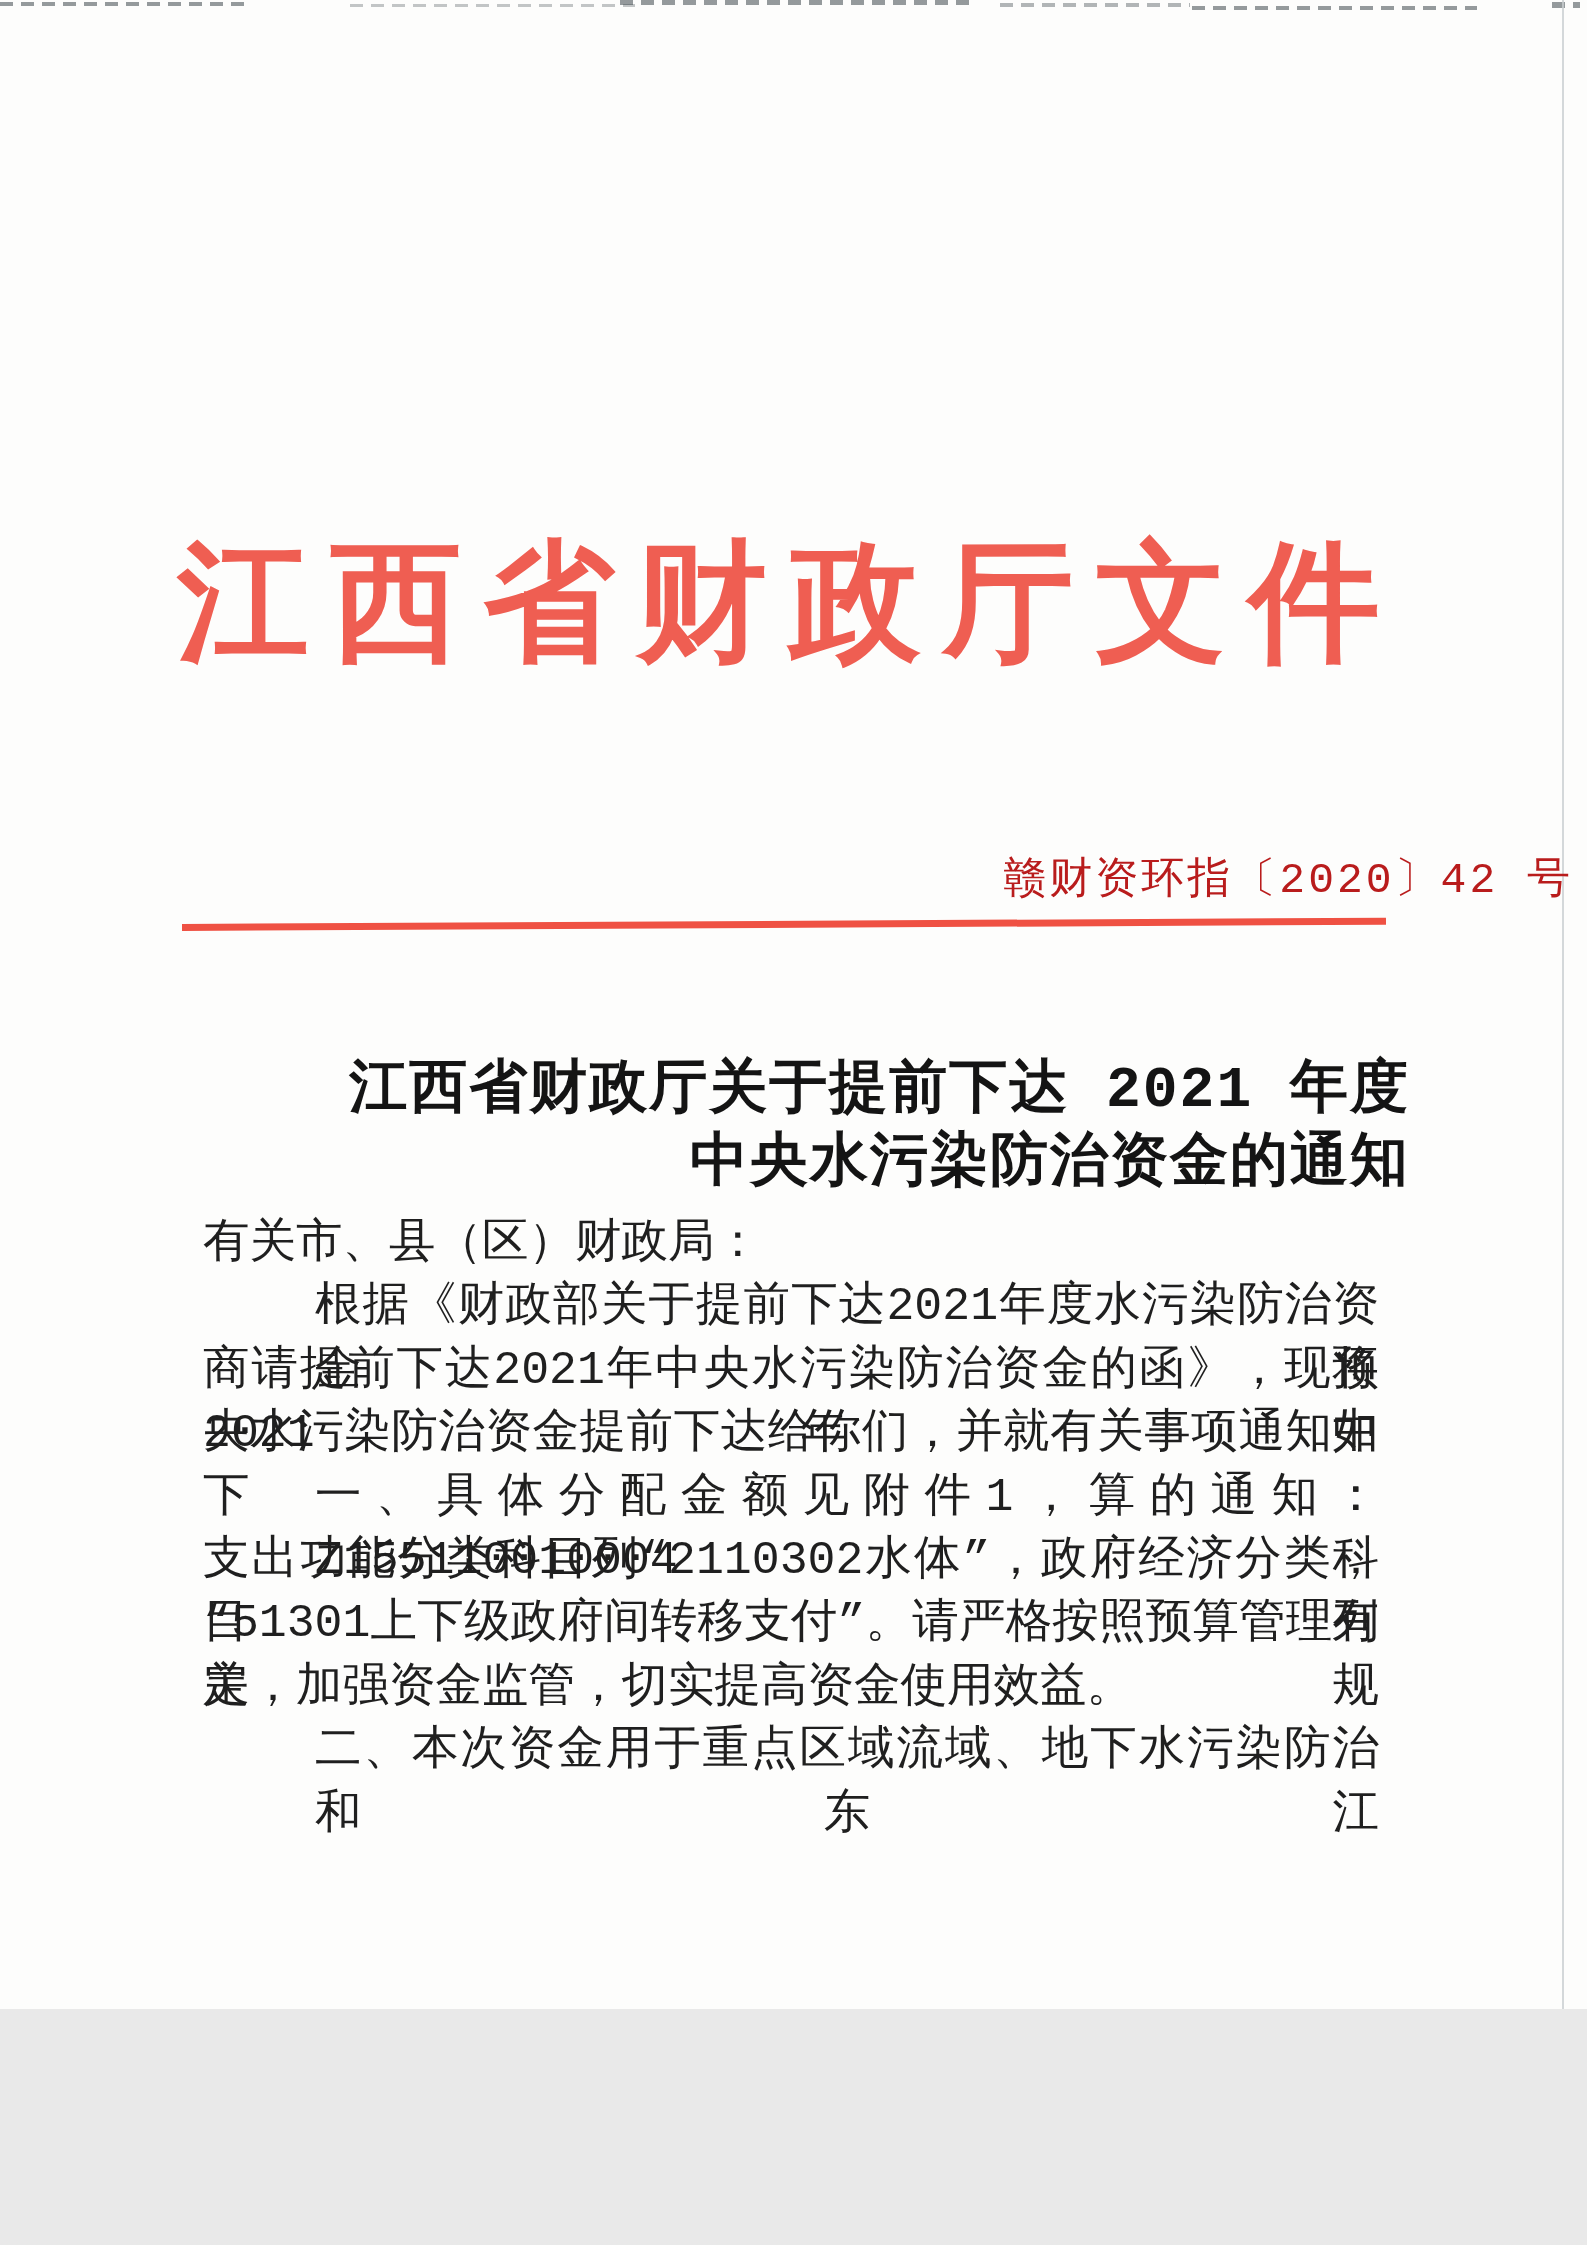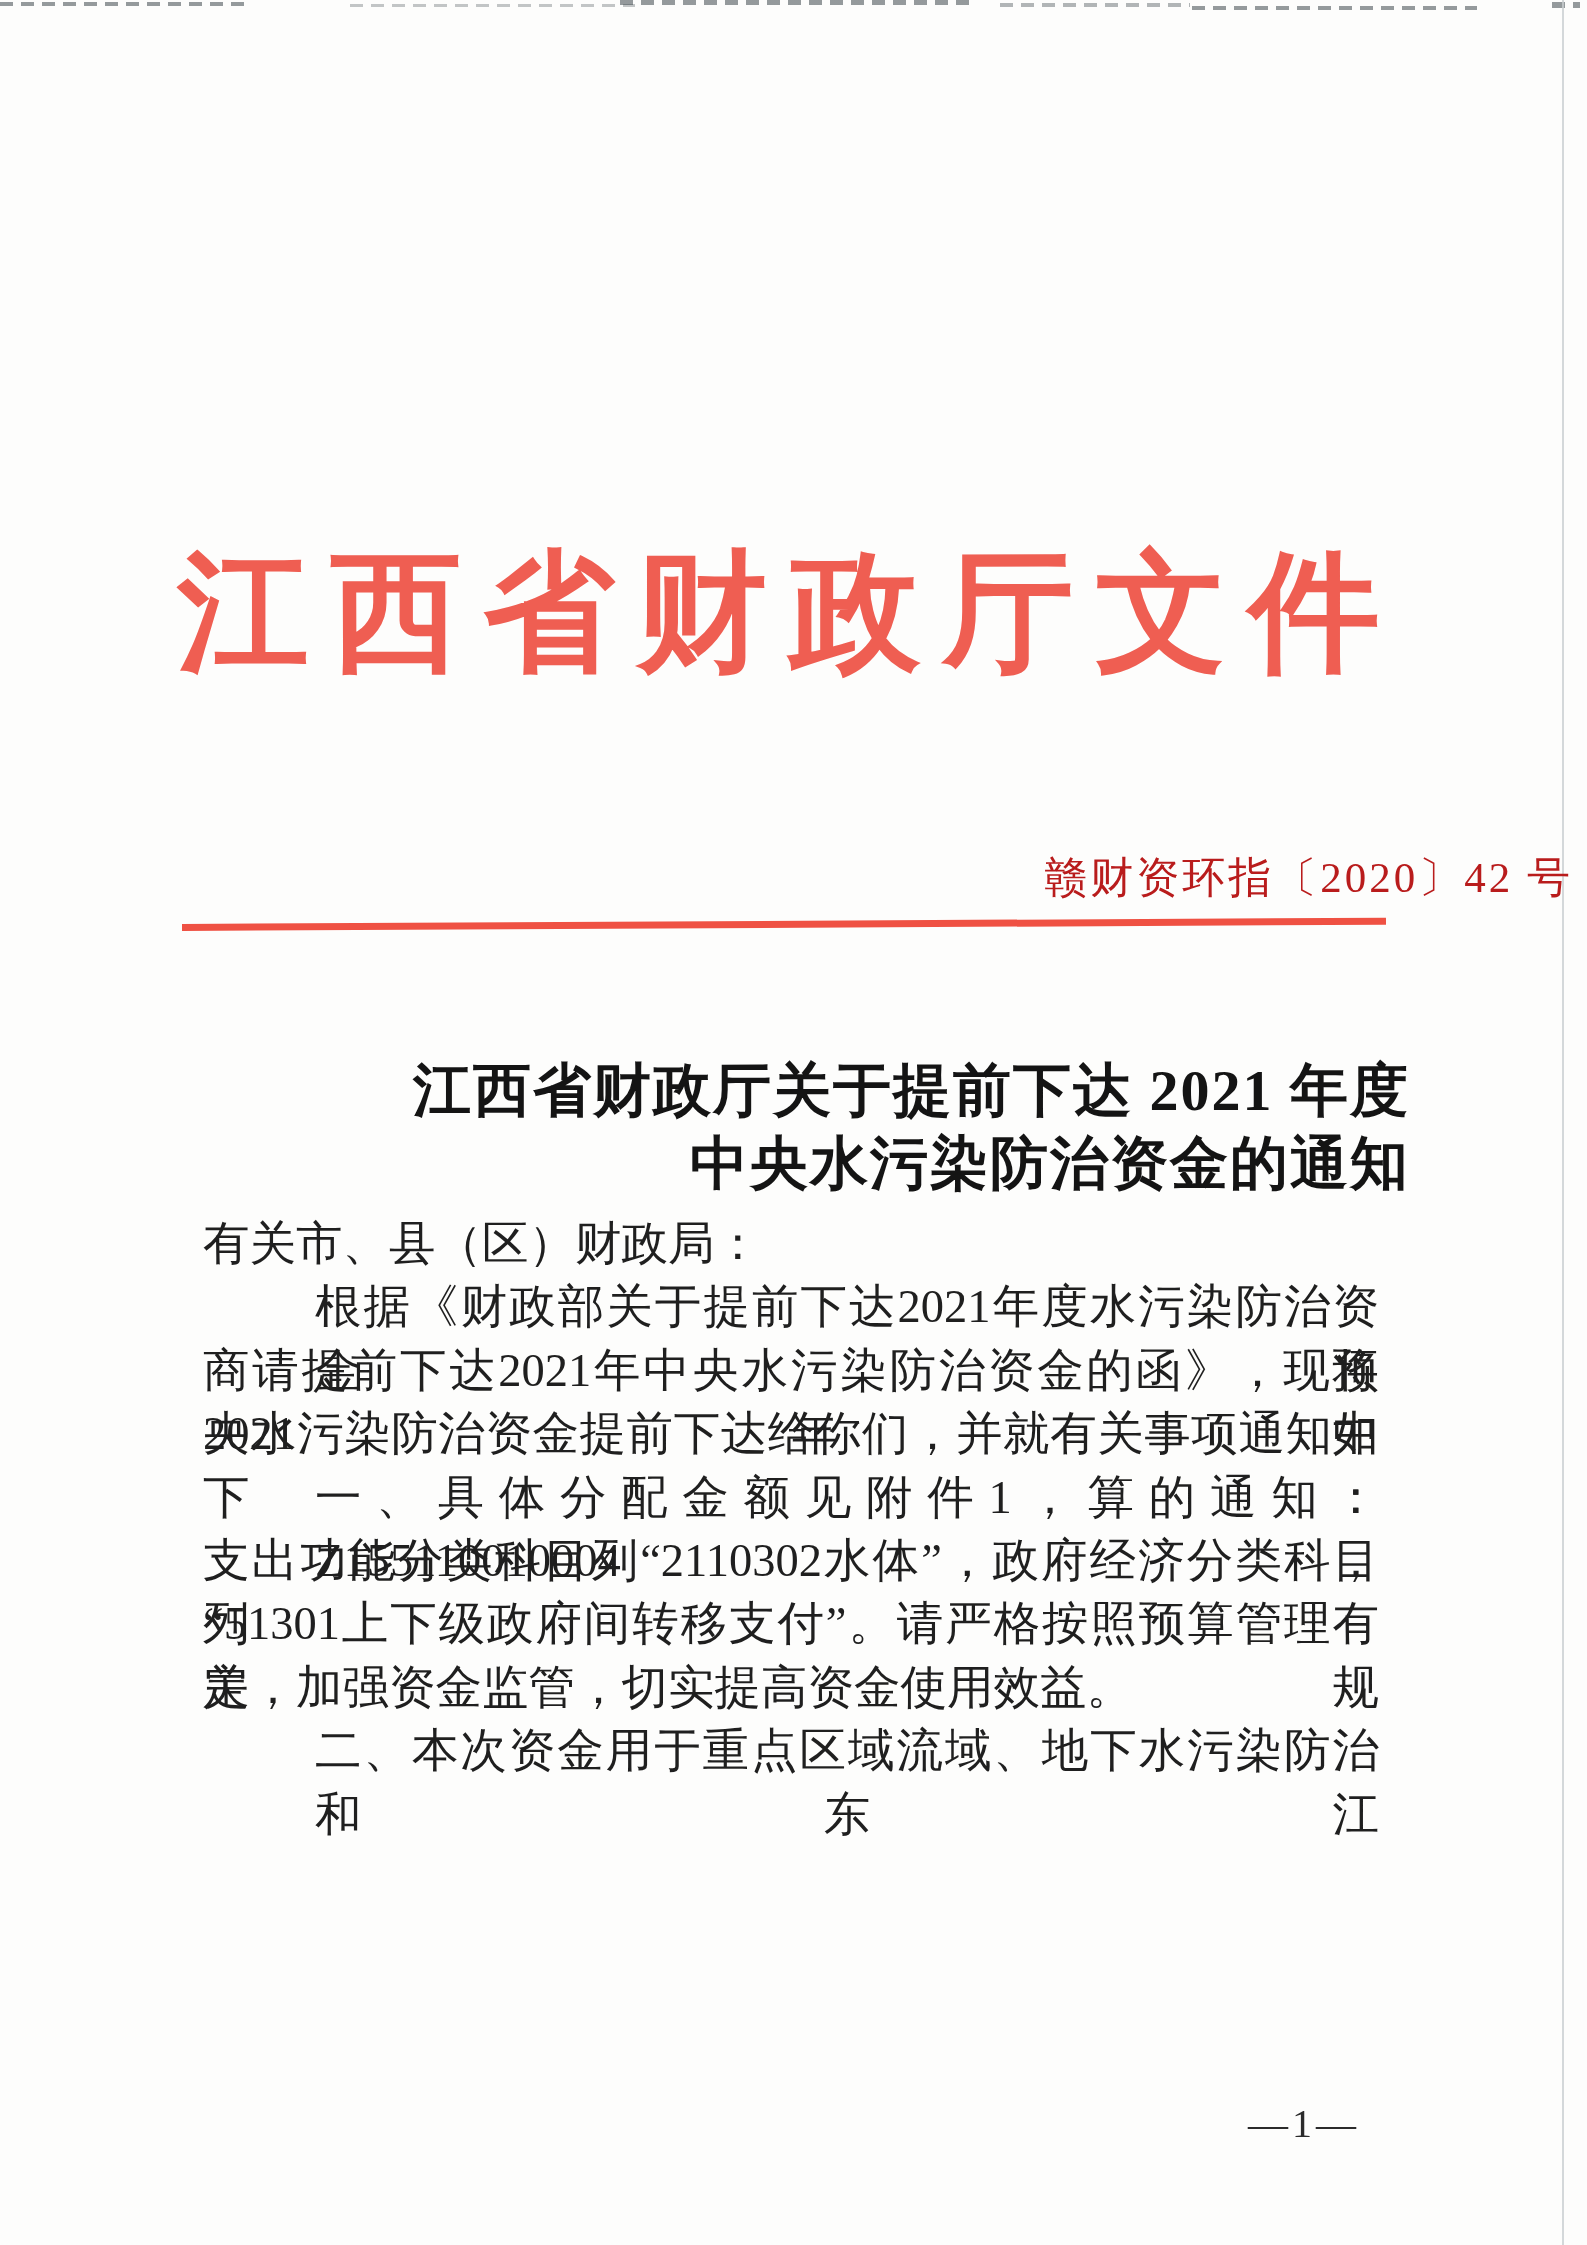--- a/index.html
+++ b/index.html
@@ -1,22 +1,22 @@
 <!DOCTYPE html>
 <html style="--letterhead_red: #ef5e52; --rule_red: #ef5143; --ink: #1f1f1f; --page_bg: #fdfdfc; --scan_edge: #c9ced1;"><head>
 <meta charset="utf-8">
 <style>
   * { margin:0; padding:0; box-sizing:border-box; }
   html,body { background:#e9e9e9; }
   .page {
     position:relative;
-    width:1587px; height:2245px;
+    width:1587px; height:2009px;
     margin:0 auto;
     background: var(--page_bg, #fdfdfc);
-    font-family:Liberation Serif, serif;
+    font-family:Liberation Mono, monospace;
     color: var(--ink, #1f1f1f);
     overflow:hidden;
   }
 
   
   .noise { position:absolute; opacity:.62;
     background:repeating-linear-gradient(90deg, rgba(55,65,70,.85) 0 13px, rgba(55,65,70,0) 13px 21px);
   }
   .n1 { left:0;    top:2px; width:245px; height:4px; }
   .n2 { left:350px; top:4px; width:285px; height:3px; opacity:.35; }

